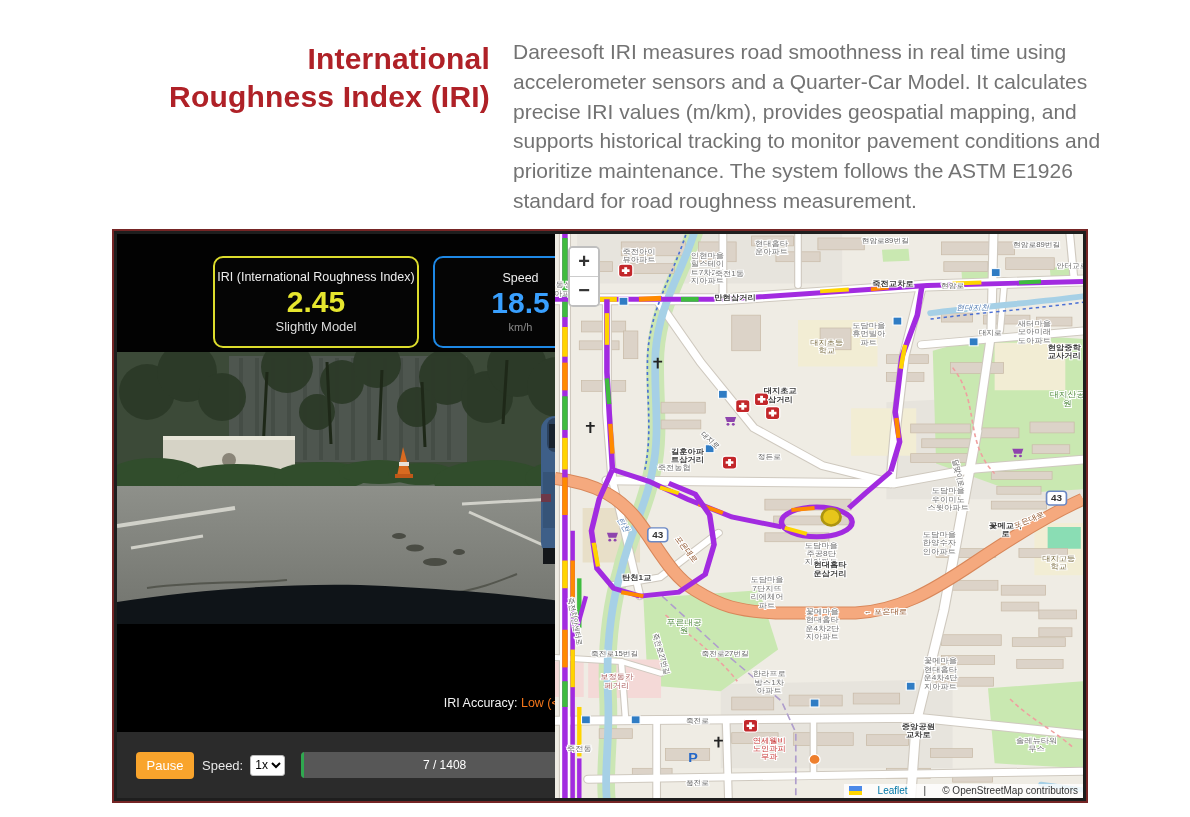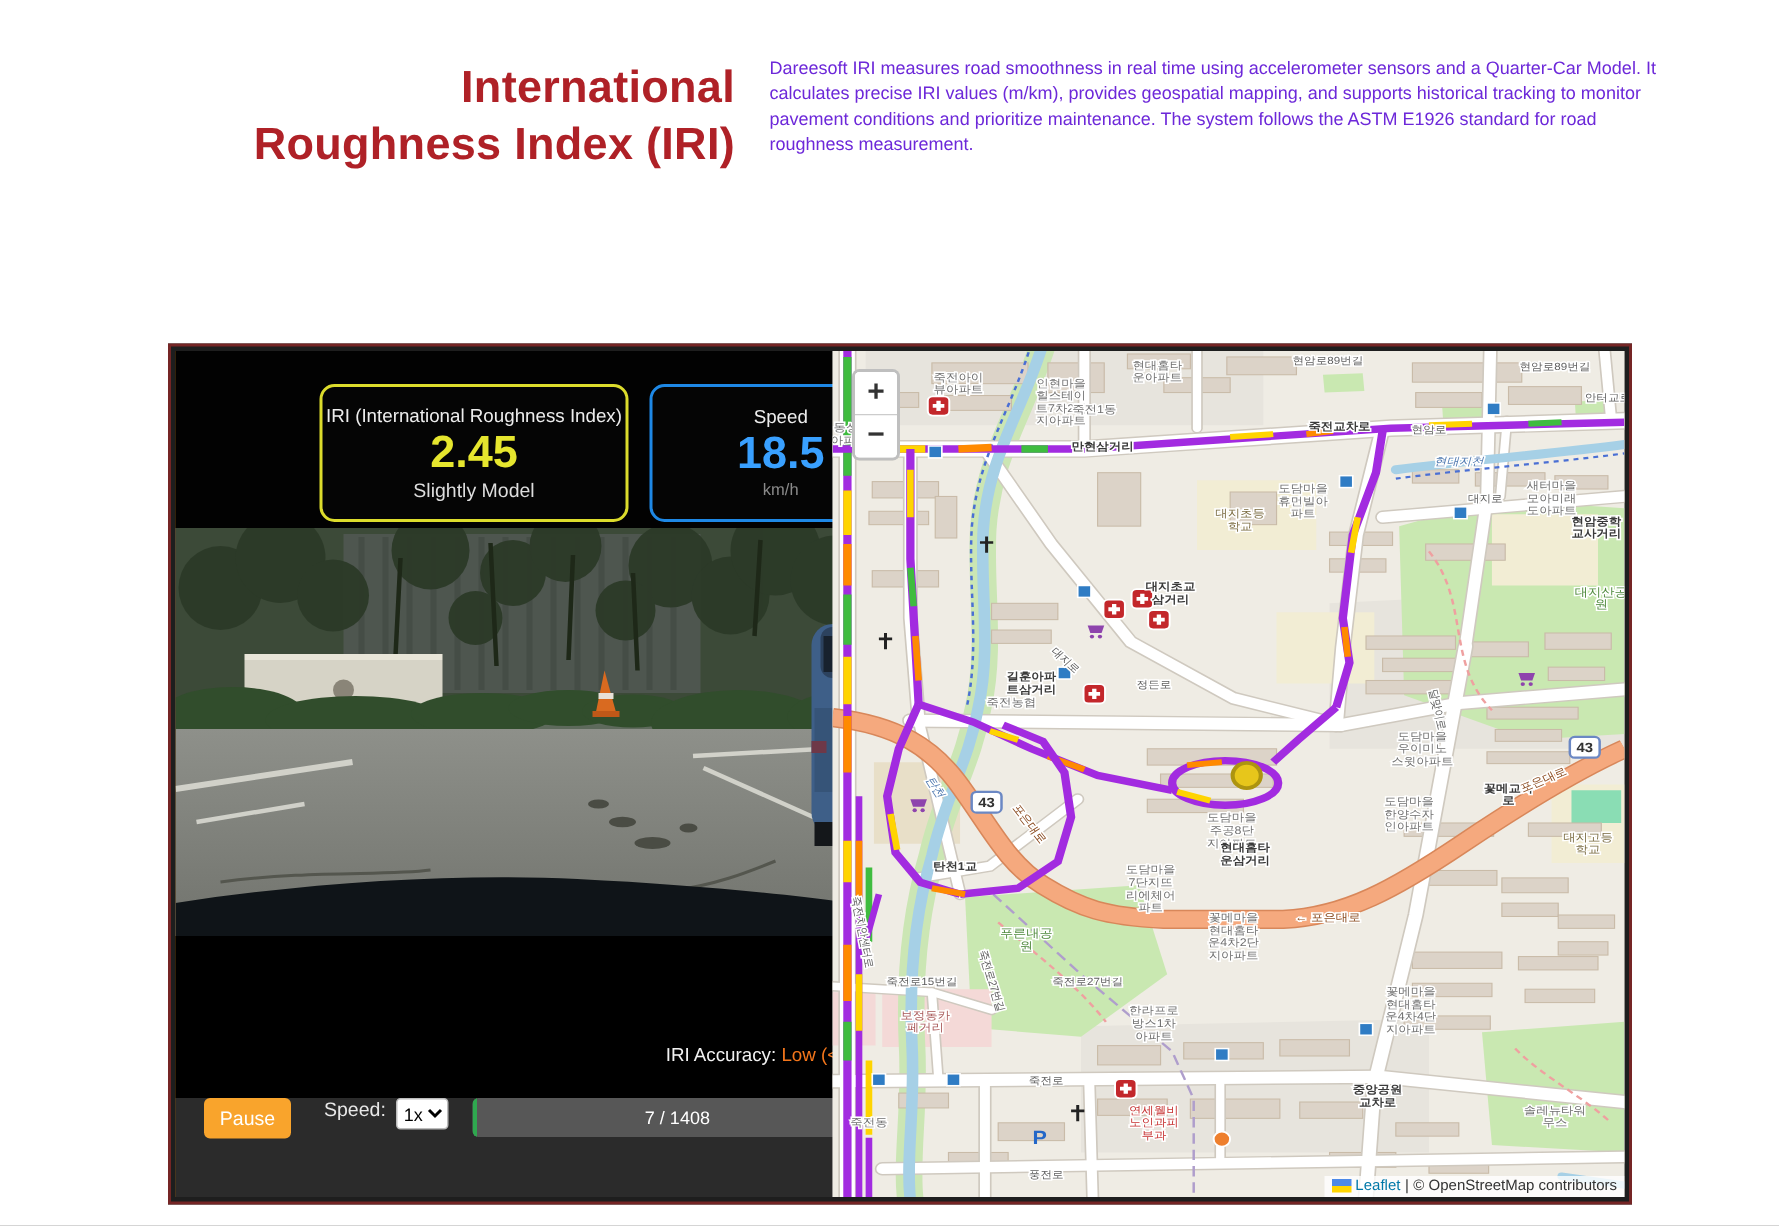--- a/index.html
+++ b/index.html
@@ -1,20 +1,20 @@
 <!DOCTYPE html>
 <html><head>
 <meta charset="utf-8">
 <style>
   html,body{margin:0;padding:0;background:#fff;}
   .page{position:relative;width:1190px;height:817px;background:#fff;font-family:"Liberation Sans",sans-serif;overflow:hidden;}
   
   .title{position:absolute;left:58px;top:40px;width:432px;margin:0;text-align:right;
     font-size:30px;line-height:1.28;font-weight:bold;color:#AF2127;letter-spacing:.2px;}
-  .desc{position:absolute;left:513px;top:37px;width:594px;margin:0;font-size:12px;line-height:1.42;color:#6d28d9;}
+  .desc{position:absolute;left:513px;top:37px;width:594px;margin:0;font-size:21px;line-height:1.42;color:#737373;}
   
   .app{position:absolute;left:112px;top:229px;width:976px;height:574px;box-sizing:border-box;
     border:2px solid #752525;background:#1E1E1E;display:flex;padding:3px;}
   .left-panel{position:relative;width:437px;height:564px;background:#a16207;flex:none;}
   .stats{position:absolute;left:0;top:0;width:490px;height:118px;background:#020202;}
   .stat-box{position:absolute;top:22px;height:92px;box-sizing:border-box;border-radius:10px;background:#050505;
     display:flex;flex-direction:column;align-items:center;justify-content:center;gap:2px;}
   .iri-box{left:96px;width:206px;border:2px solid #DCDC2C;}
   .speed-box{left:316px;width:155px;border:2px solid #1E88E5;padding-left:20px;}
   .stat-label{font-size:12.5px;color:#EDEDED;}
@@ -22,38 +22,38 @@
   .iri-value{color:#E6E62E;}
   .speed-value{color:#39A0FF;}
   .stat-sub{font-size:13px;color:#DDD;}
   .stat-unit{font-size:11px;color:#8A8A8A;}
   .video{position:absolute;left:0;top:118px;width:490px;height:272px;overflow:hidden;background:#444;}
   .video svg{display:block;}
   .below{position:absolute;left:0;top:390px;width:490px;height:108px;background:#000;}
   .accuracy{position:absolute;right:19px;top:72px;font-size:12.5px;color:#F2F2F2;}
   .acc-val{color:#F4761B;}
   .controls{position:absolute;left:0;top:498px;width:490px;height:66px;background:#2B2B2B;
-    display:flex;align-items:flex-start;box-sizing:border-box;padding:0 19px;}
+    display:flex;align-items:center;box-sizing:border-box;padding:0 19px;}
   .pause-btn{width:58px;height:27px;border:none;border-radius:4px;background:#F9A42C;color:#fff;
     font-size:13px;font-family:"Liberation Sans",sans-serif;cursor:pointer;flex:none;}
-  .speed-label{color:#E8E8E8;font-size:13px;margin-left:22px;flex:none;}
+  .speed-label{color:#E8E8E8;font-size:13px;margin-left:8px;flex:none;}
   .speed-select{margin-left:7px;height:21px;font-size:12px;border-radius:3px;border:1px solid #bbb;background:#fff;flex:none;}
   .progress{position:relative;flex:1;height:26px;margin-left:16px;background:#575757;border-radius:4px;overflow:hidden;}
   .progress-fill{position:absolute;left:0;top:0;bottom:0;min-width:3px;background:#2FA84F;}
   .progress-text{position:absolute;left:0;right:0;top:0;bottom:0;display:flex;align-items:center;justify-content:center;
     color:#fff;font-size:12px;}
   
   .map-panel{position:relative;flex:1;margin-left:1px;background:#EFECE4;overflow:hidden;}
   .map-panel svg{display:block;width:100%;height:100%;}
   .leaflet-zoom{position:absolute;left:13px;top:12px;border:2px solid rgba(0,0,0,.25);border-radius:5px;overflow:hidden;background:#fff;}
   .leaflet-zoom a{display:block;width:28px;height:28px;line-height:27px;text-align:center;font-size:20px;font-weight:bold;
     color:#333;background:#fff;text-decoration:none;cursor:pointer;}
   .leaflet-zoom a:first-child{border-bottom:1px solid #ccc;}
   .attribution{position:absolute;right:0;bottom:0;background:rgba(255,255,255,.8);font-size:10px;color:#333;
-    padding:1px 5px 2px 5px;display:flex;align-items:center;gap:3px;white-space:nowrap;}
+    padding:1px 5px 2px 5px;display:flex;align-items:center;gap:16px;white-space:nowrap;}
   .flag{display:inline-block;width:13px;height:9px;background:linear-gradient(180deg,#4C89E8 50%,#FFD500 50%);flex:none;}
   .leaflet-link{color:#0078A8;text-decoration:none;cursor:pointer;}
 </style>
 </head>
 <body>
 
 <div class="page">
 
   <h1 class="title"><span>International</span><br><span>Roughness Index (IRI)</span></h1>
 

